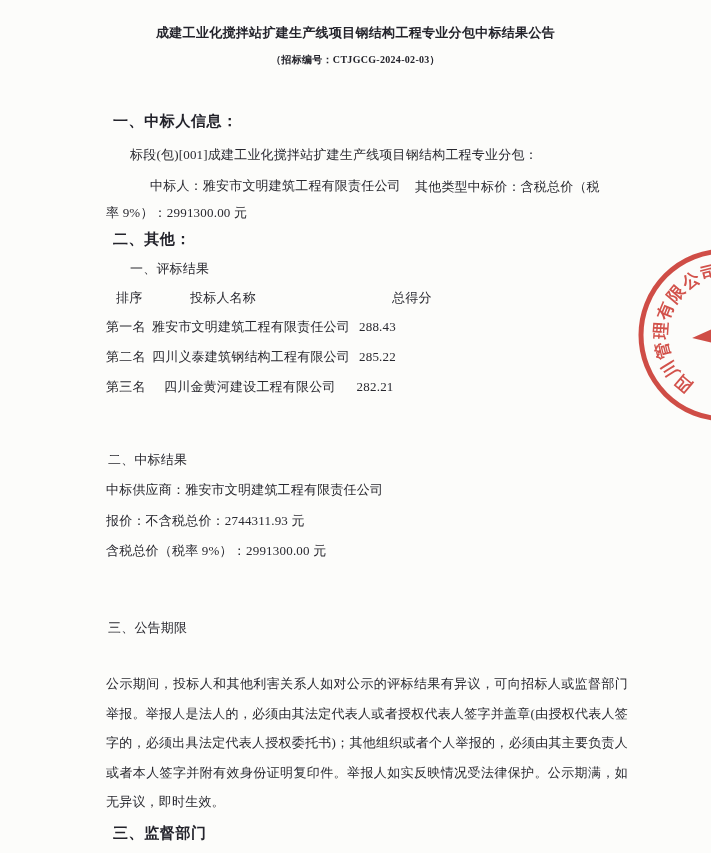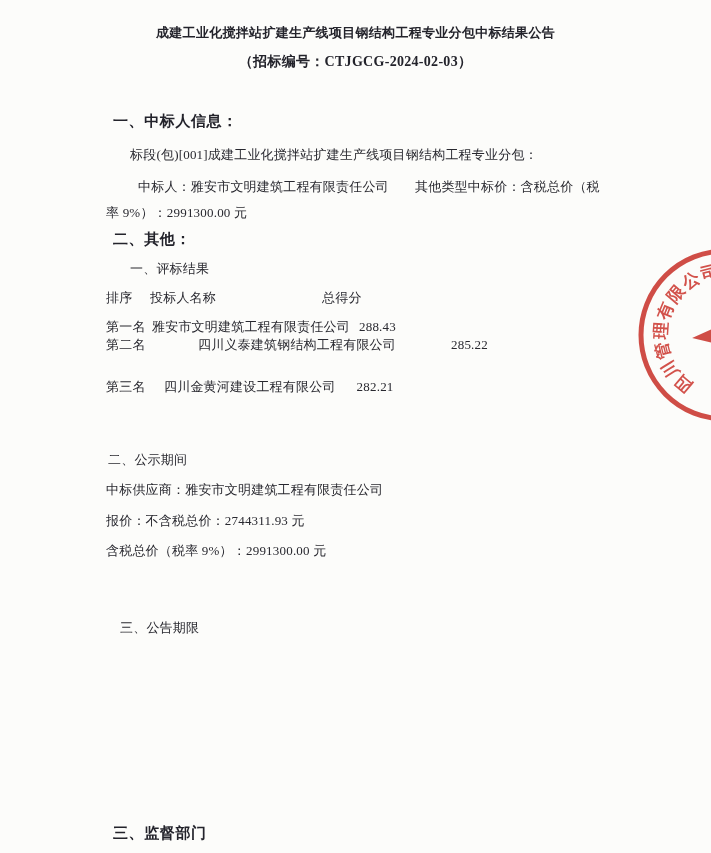--- a/index.html
+++ b/index.html
@@ -36,59 +36,60 @@
     fill:#cd3b33;
     font-family:"Liberation Serif","DejaVu Serif",serif;
   }
 </style>
 </head>
 <body>
 
 <div class="page">
 
   <div class="abs center t-title" style="top:26px;">成建工业化搅拌站扩建生产线项目钢结构工程专业分包中标结果公告</div>
-  <div class="abs center t-title" style="top:55px;font-size:14px;">（招标编号：CTJGCG-2024-02-03）</div>
+  <div class="abs center t-title" style="top:55px;font-size:10px;">（招标编号：CTJGCG-2024-02-03）</div>
 
   <div class="abs t-head" style="top:114px;left:113px;">一、中标人信息：</div>
   <div class="abs t-body" style="top:148px;left:130px;">标段(包)[001]成建工业化搅拌站扩建生产线项目钢结构工程专业分包：</div>
-  <div class="abs t-body" style="top:180px;left:138px;"><span>中标人：</span><span>雅安市文明建筑工程有限责任公司</span></div>
+  <div class="abs t-body" style="top:180px;left:150px;font-family:Liberation Mono, monospace;"><span>中标人：</span><span>雅安市文明建筑工程有限责任公司</span></div>
   <div class="abs t-body" style="top:180px;left:415px;">其他类型中标价：含税总价（税</div>
   <div class="abs t-body" style="top:206px;left:106px;">率 9%）：2991300.00 元</div>
 
   <div class="abs t-head" style="top:232px;left:113px;">二、其他：</div>
   <div class="abs t-body" style="top:262px;left:130px;">一、评标结果</div>
 
-  <div class="abs t-body trow thead" style="top:291px;left:106px;">
+  <div class="abs t-body trow thead" style="top:291px;left:116px;gap:30px;">
     <span class="c-rank">排序</span>
     <span class="c-name">投标人名称</span>
     <span>总得分</span>
   </div>
 
   <div class="abs t-body trow" style="top:320px;left:106px;">
     <span class="c-rank">第一名</span>
     <span>雅安市文明建筑工程有限责任公司</span>
     <span class="c-score">288.43</span>
   </div>
-  <div class="abs t-body trow" style="top:338px;left:106px;gap:46px;">
+  <div class="abs t-body trow" style="top:350px;left:106px;">
     <span class="c-rank">第二名</span>
     <span>四川义泰建筑钢结构工程有限公司</span>
     <span class="c-score">285.22</span>
   </div>
   <div class="abs t-body trow" style="top:380px;left:106px;gap:12px;">
     <span class="c-rank">第三名</span>
     <span>四川金黄河建设工程有限公司</span>
     <span class="c-score">282.21</span>
   </div>
 
-  <div class="abs t-body" style="top:453px;left:108px;">二、公示期间</div>
+  <div class="abs t-body" style="top:453px;left:108px;">二、中标结果</div>
   <div class="abs t-body" style="top:483px;left:106px;">中标供应商：雅安市文明建筑工程有限责任公司</div>
   <div class="abs t-body" style="top:514px;left:106px;">报价：不含税总价：2744311.93 元</div>
   <div class="abs t-body" style="top:544px;left:106px;">含税总价（税率 9%）：2991300.00 元</div>
 
-  <div class="abs t-body" style="top:621px;left:120px;">三、公告期限</div>
+  <div class="abs t-body" style="top:621px;left:108px;">三、公告期限</div>
+  <div class="para" style="top:669px;left:106px;width:522px;">公示期间，投标人和其他利害关系人如对公示的评标结果有异议，可向招标人或监督部门举报。举报人是法人的，必须由其法定代表人或者授权代表人签字并盖章(由授权代表人签字的，必须出具法定代表人授权委托书)；其他组织或者个人举报的，必须由其主要负责人或者本人签字并附有效身份证明复印件。举报人如实反映情况受法律保护。公示期满，如无异议，即时生效。</div>
 
   <div class="abs t-head" style="top:826px;left:113px;">三、监督部门</div>
 
   <svg class="seal-svg" width="711" height="853" viewBox="0 0 711 853">
     <g opacity="0.88">
       <circle cx="725" cy="335" r="84" fill="none" stroke="#c9362e" stroke-width="5"></circle>
       <polygon fill="#c9362e" points="692.1,337.9 713.9,328.3 712.1,304.6 727.9,322.3 749.9,313.4 737.9,333.9 753.3,352.0 730.1,347.0 717.6,367.1 715.2,343.5"></polygon>
       <text class="seal-char" text-anchor="middle" dominant-baseline="central" transform="translate(683.9,384.0) rotate(-140)">四</text>
       <text class="seal-char" text-anchor="middle" dominant-baseline="central" transform="translate(670.7,368.9) rotate(-122)">川</text>
       <text class="seal-char" text-anchor="middle" dominant-baseline="central" transform="translate(662.9,350.5) rotate(-104)">管</text>

